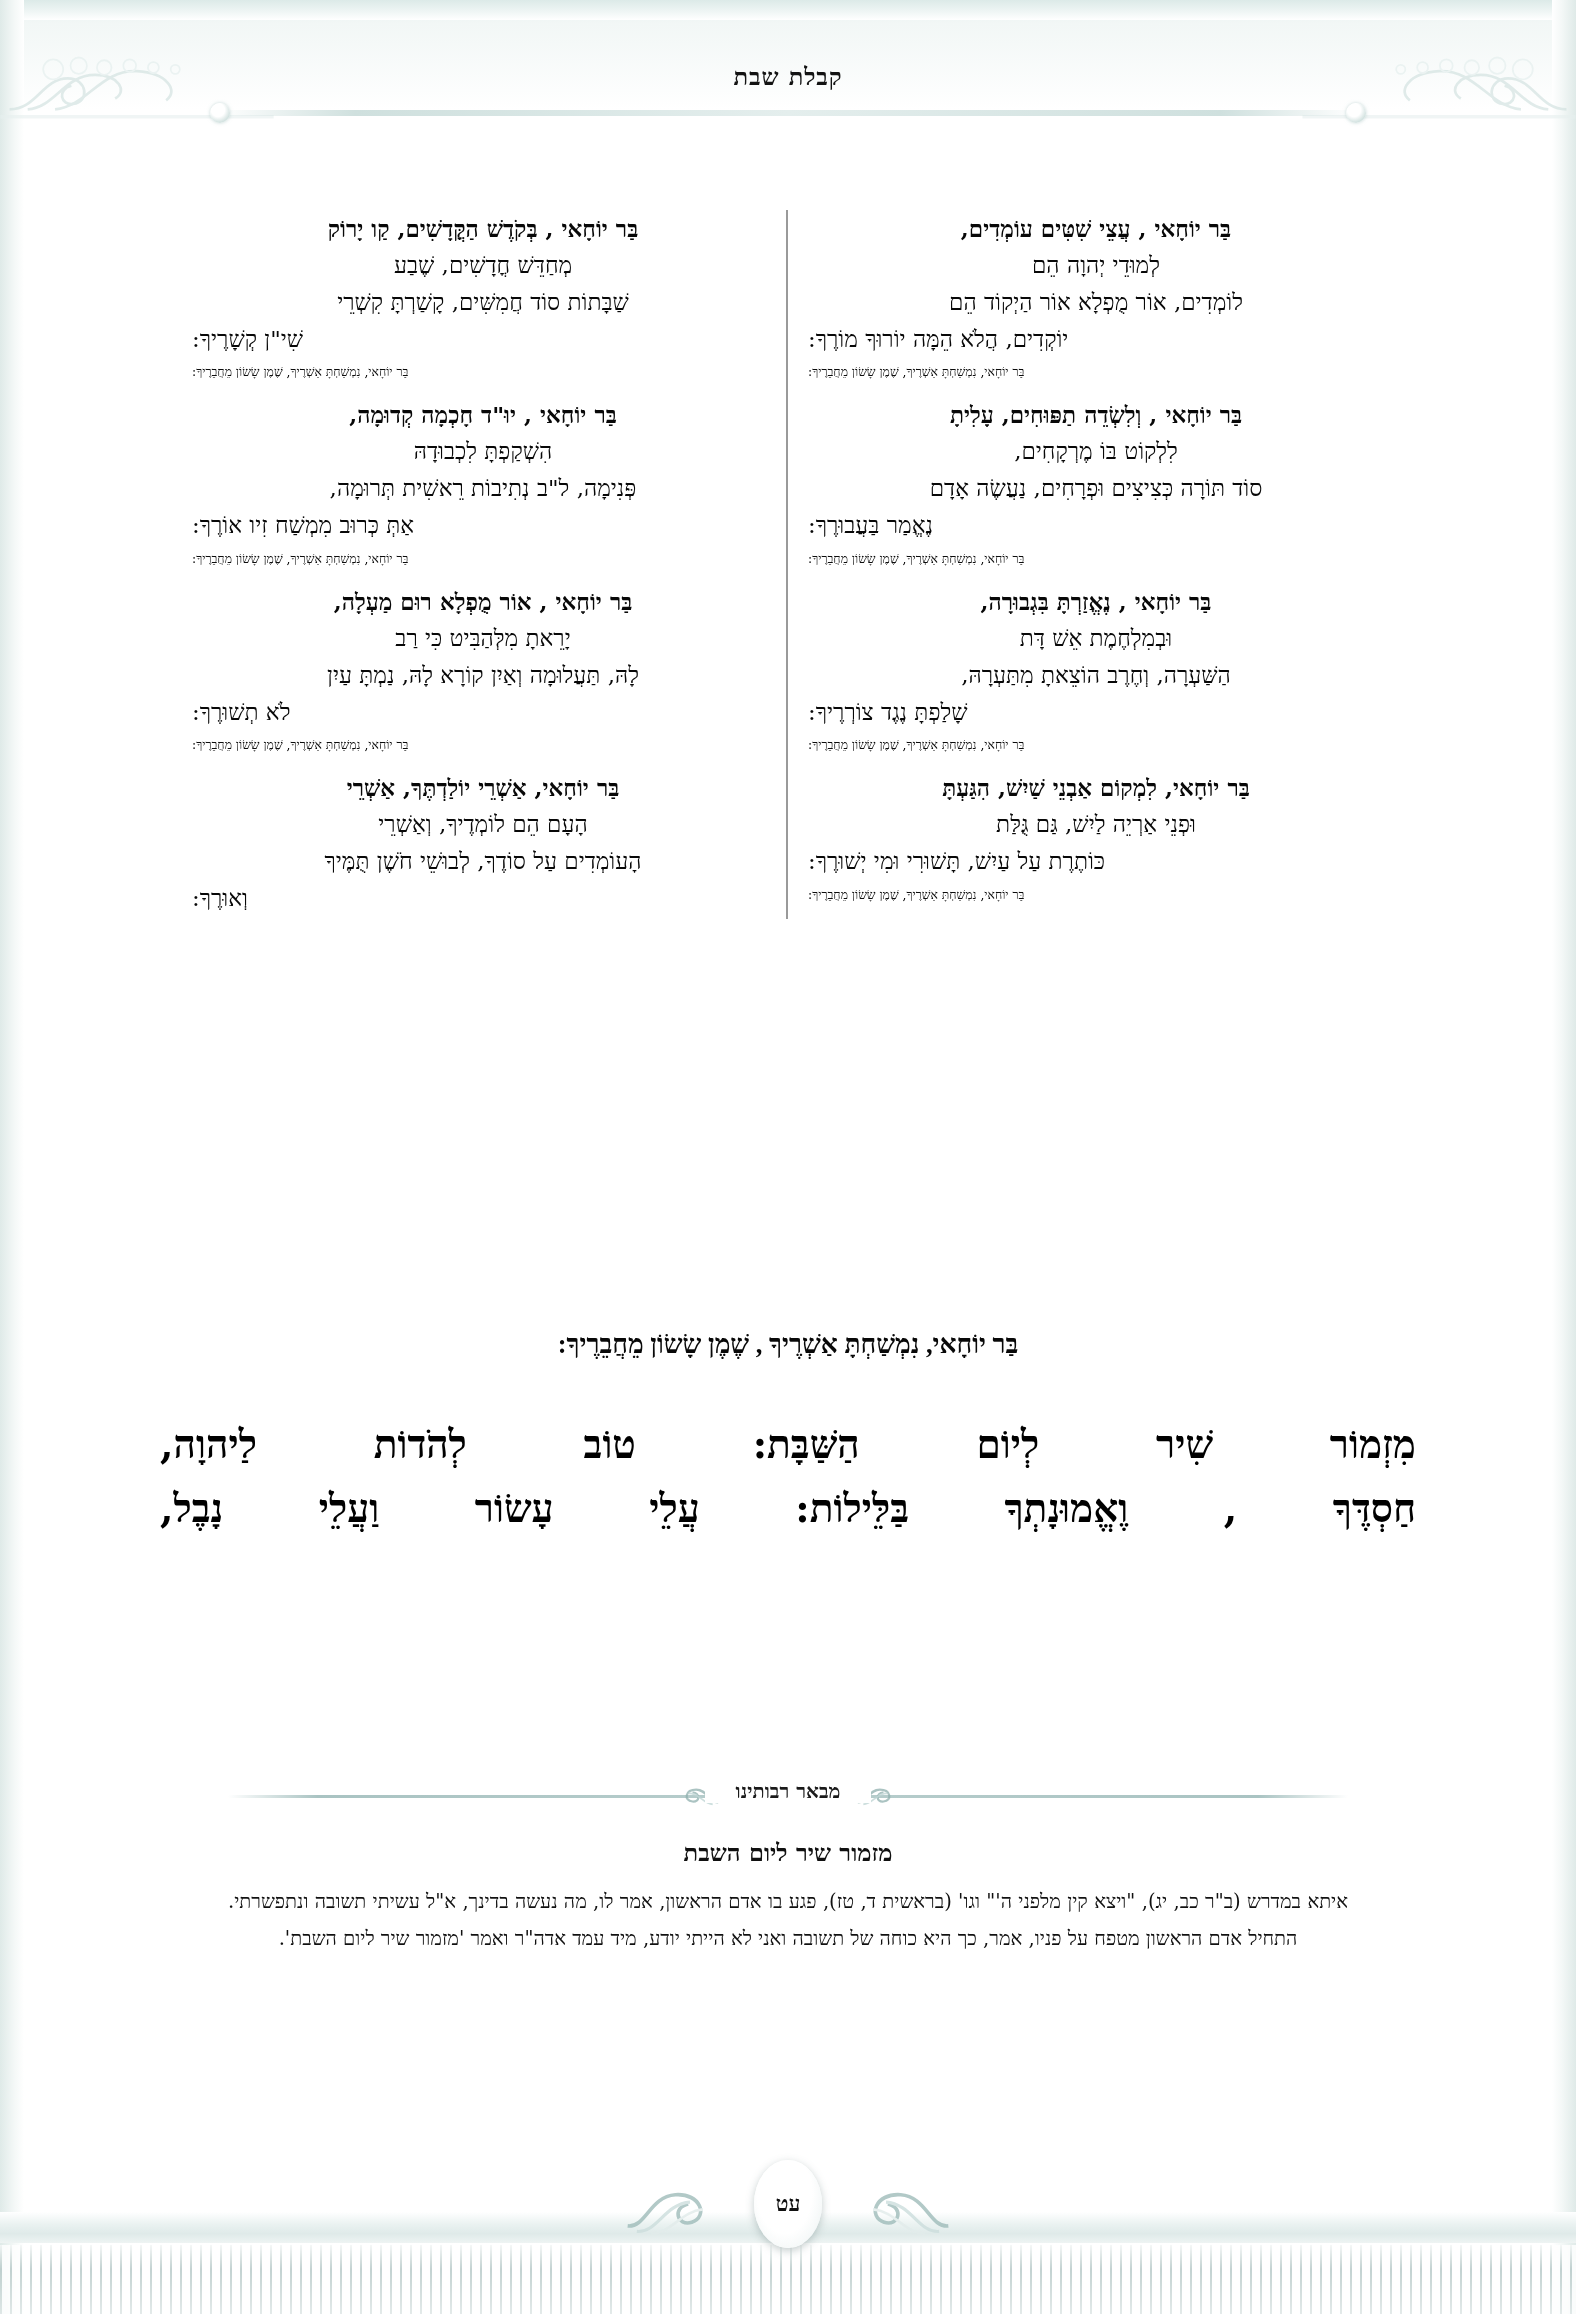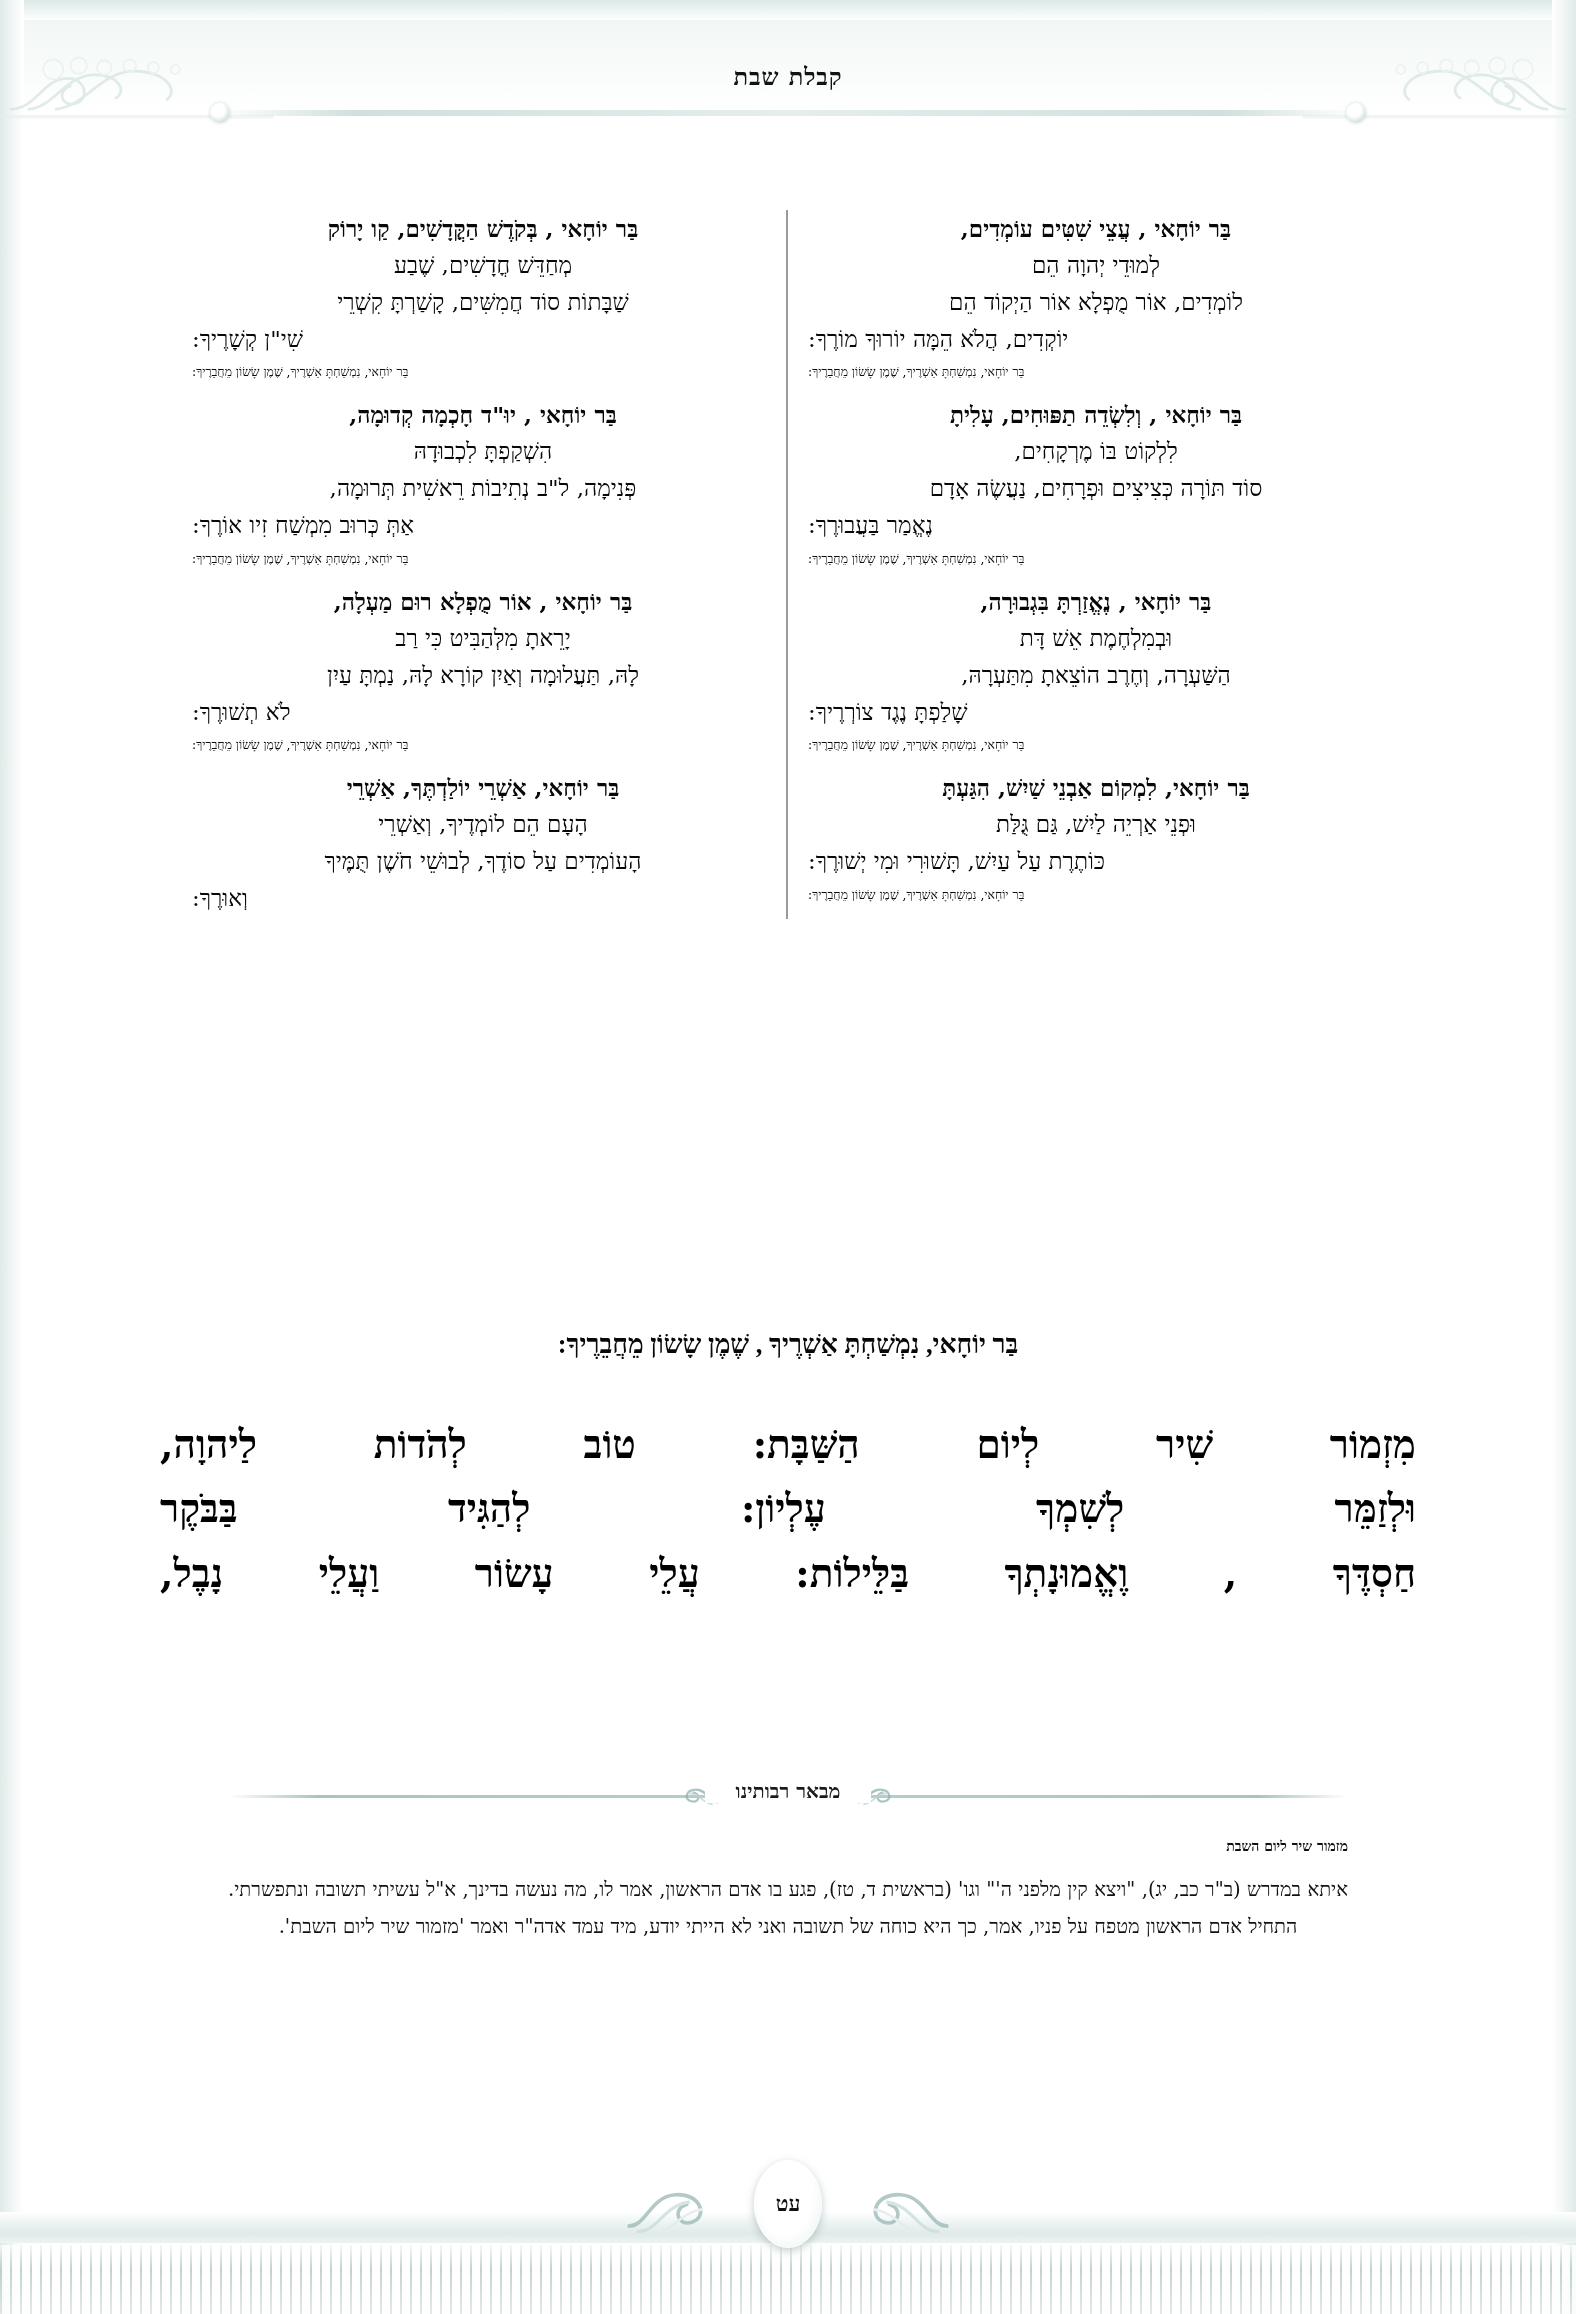--- a/index.html
+++ b/index.html
@@ -142,22 +142,22 @@
     font-family:"DejaVu Serif","Liberation Serif",serif;
   }
   .divider .swirl{
     position:absolute;top:7.3px;width:44px;height:24px;opacity:.75;
   }
   .divider .swirl.s1{left:calc(50% + 68px);}
   .divider .swirl.s2{right:calc(50% + 68px);transform:scaleX(-1);}
 
   .comm-title{
     margin:24px 0 16.4px 0;
-    text-align:right;
-    font-size:14px;
+    text-align:center;
+    font-size:24px;
     font-weight:700;
     color:#101010;
     font-family:"DejaVu Serif","Liberation Serif",serif;
   }
   .comm-body{
     font-size:19.6px;
     line-height:37px;
     color:#111111;
     text-align:justify;
     text-align-last:center;
@@ -318,21 +318,20 @@
         <p>הָעוֹמְדִים עַל סוֹדֶךָ, לְבוּשֵׁי חֹשֶׁן תֻּמֶּיךָ</p>
         <p class="lastline">וְאוּרֶךָ:</p>
       </div>
     </div>
   </div>
 
   <div class="refrain-big">בַּר יוֹחָאי, נִמְשַׁחְתָּ אַשְׁרֶיךָ , שֶׁמֶן שָׂשׂוֹן מֵחֲבֵרֶיךָ:</div>
 
   <div class="mizmor">
     <p class="m1">מִזְמוֹר שִׁיר לְיוֹם הַשַּׁבָּת: טוֹב לְהֹדוֹת לַיהוָה,</p>
-    <p class="m1">וּלְזַמֵּר לְשִׁמְךָ עֶלְיוֹן: לְהַגִּיד בַּבֹּקֶר</p>
     <p class="m1">חַסְדֶּךָ , וֶאֱמוּנָתְךָ בַּלֵּילוֹת: עֲלֵי עָשׂוֹר וַעֲלֵי נָבֶל,</p>
   </div>
 
   <div class="commentary">
     <div class="divider">
       <div class="rule"></div>
       <div class="swirl s1">
         <svg width="44" height="24" viewBox="0 0 48 26">
           <path d="M2 20 C 12 20, 14 6, 26 6 C 38 6, 40 18, 30 19 C 22 20, 21 10, 30 9" fill="none" stroke="#8fb0ae" stroke-width="2.4"></path>
           <path d="M8 22 C 18 22, 22 10, 34 10" fill="none" stroke="#bdd4d3" stroke-width="2"></path>

